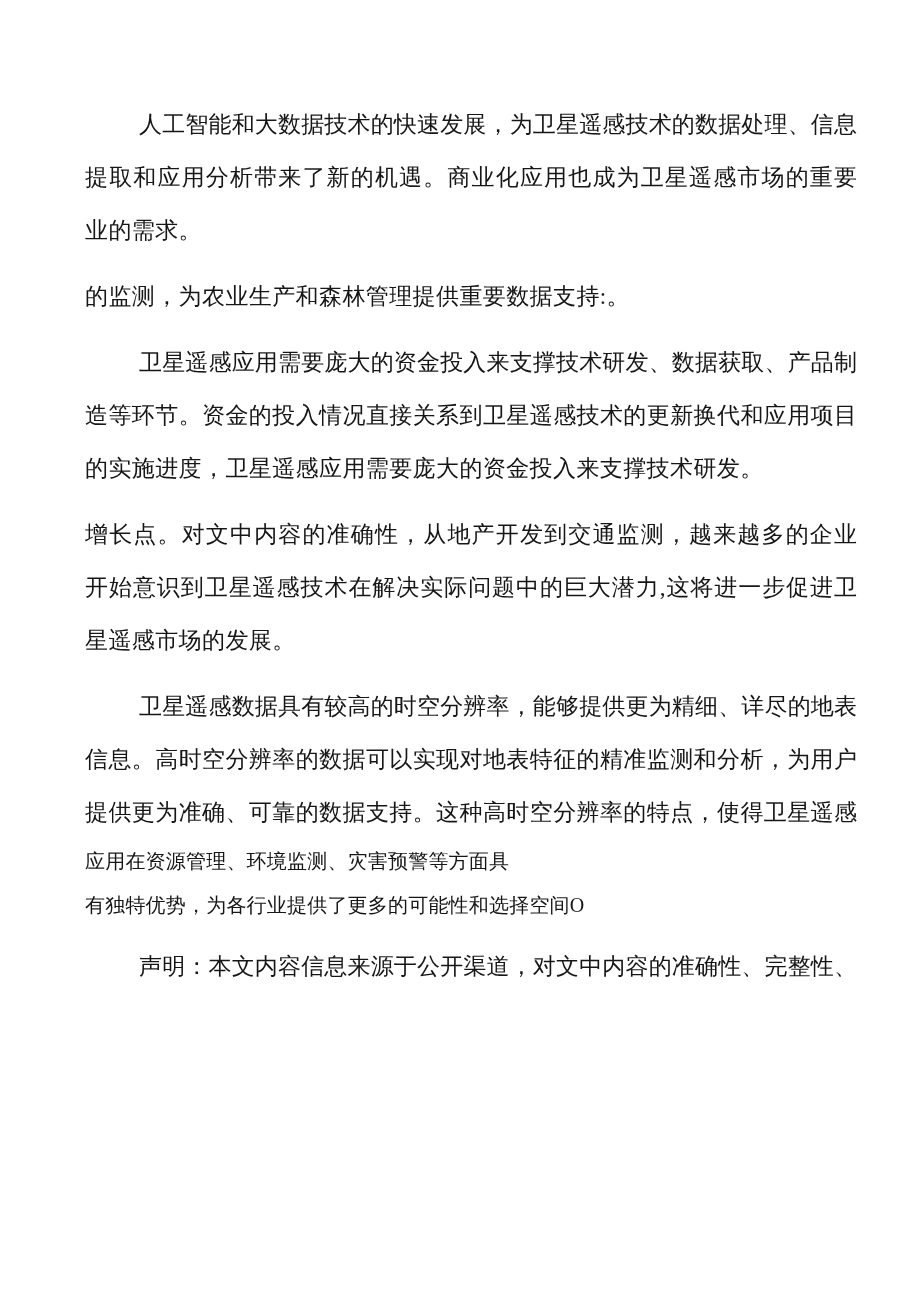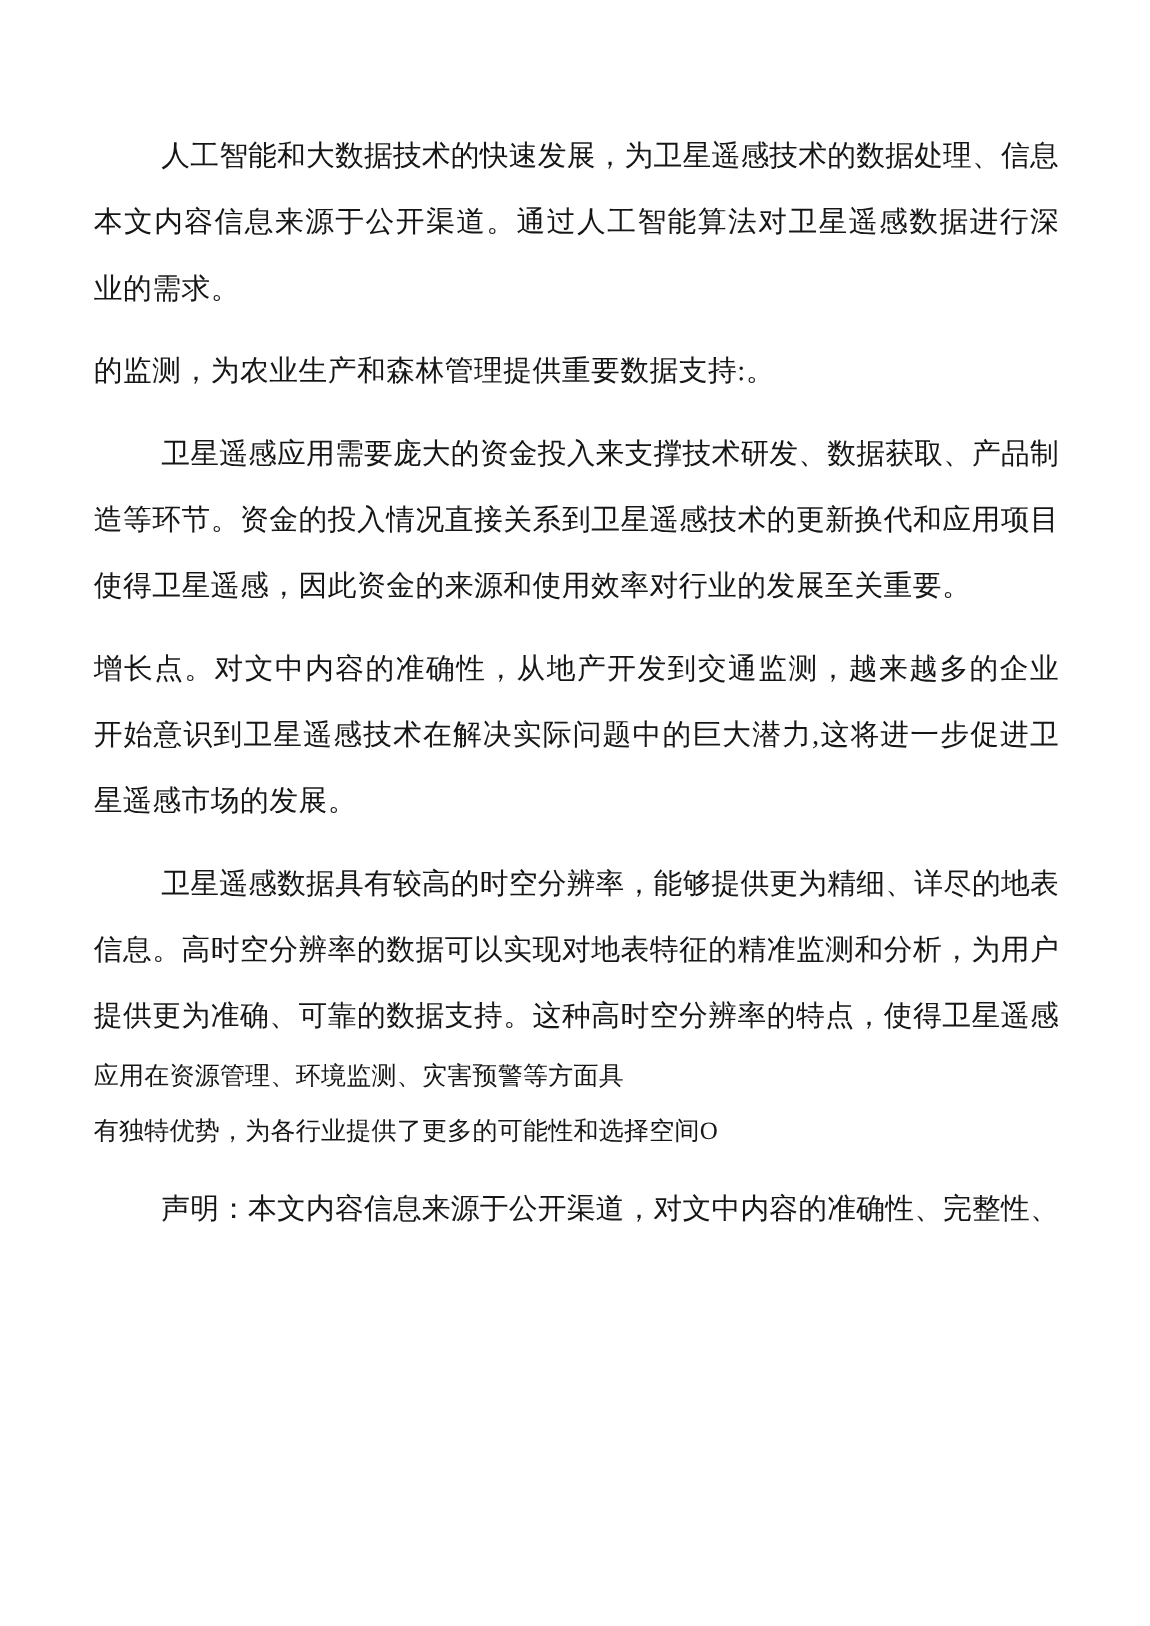--- a/index.html
+++ b/index.html
@@ -16,21 +16,21 @@
   }
   .page {
     position: relative;
     box-sizing: border-box;
     width: 920px;
     height: 1301px;
     padding: 98px 73px 0 73px;
     background: #ffffff;
   }
   .para {
-    margin: 0 0 13px 2px;
+    margin: 0 0 13px 12px;
     font-family: Liberation Serif, serif;
   }
   .line {
     font-size: 23px;
     line-height: 53px;
     height: 53px;
     letter-spacing: 0.4px;
     white-space: nowrap;
     overflow: visible;
   }
@@ -57,32 +57,32 @@
     letter-spacing: 0.2px;
   }
 </style>
 </head>
 <body>
 
 <div class="page">
 
   <div class="para">
     <div class="line first full">人工智能和大数据技术的快速发展，为卫星遥感技术的数据处理、信息</div>
-    <div class="line full">本文内容信息来源于公开渠道。通过人工智能算法对卫星遥感数据进行深</div>
+    <div class="line full">提取和应用分析带来了新的机遇。商业化应用也成为卫星遥感市场的重要</div>
     <div class="line">业的需求。</div>
   </div>
 
   <div class="para">
     <div class="line">的监测，为农业生产和森林管理提供重要数据支持:。</div>
   </div>
 
   <div class="para">
     <div class="line first full">卫星遥感应用需要庞大的资金投入来支撑技术研发、数据获取、产品制</div>
     <div class="line full">造等环节。资金的投入情况直接关系到卫星遥感技术的更新换代和应用项目</div>
-    <div class="line">使得卫星遥感，因此资金的来源和使用效率对行业的发展至关重要。</div>
+    <div class="line">的实施进度，卫星遥感应用需要庞大的资金投入来支撑技术研发。</div>
   </div>
 
   <div class="para">
     <div class="line full">增长点。对文中内容的准确性，从地产开发到交通监测，越来越多的企业</div>
     <div class="line full">开始意识到卫星遥感技术在解决实际问题中的巨大潜力,这将进一步促进卫</div>
     <div class="line">星遥感市场的发展。</div>
   </div>
 
   <div class="para">
     <div class="line first full">卫星遥感数据具有较高的时空分辨率，能够提供更为精细、详尽的地表</div>

